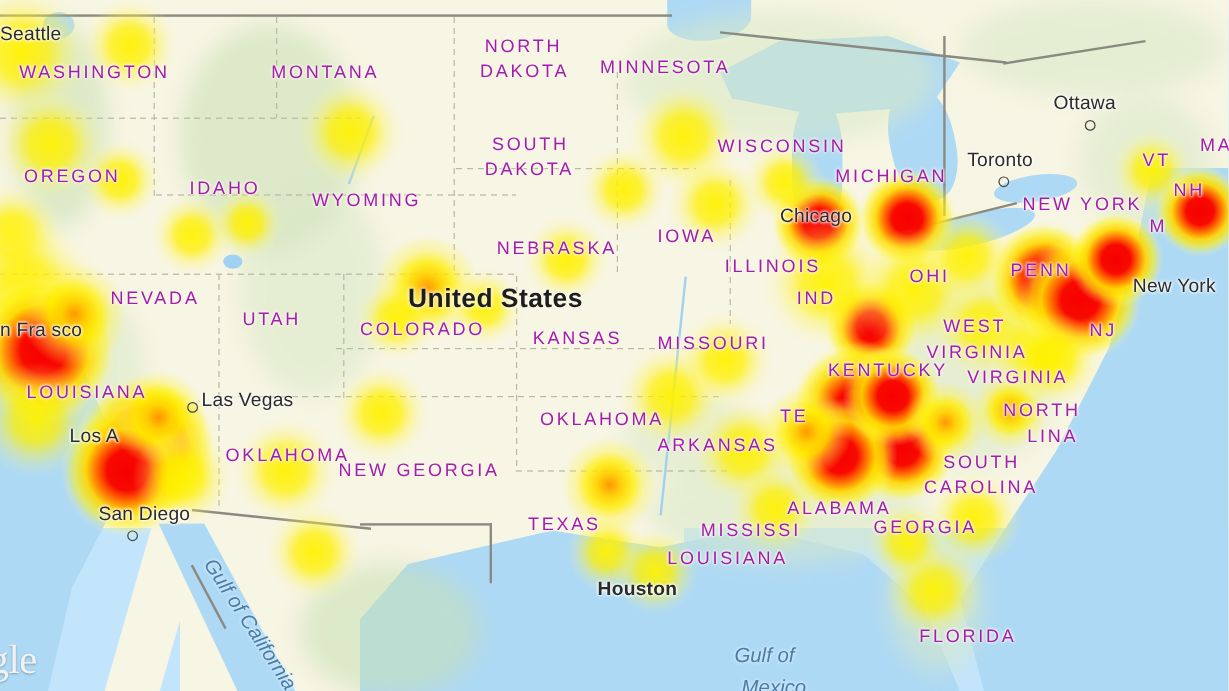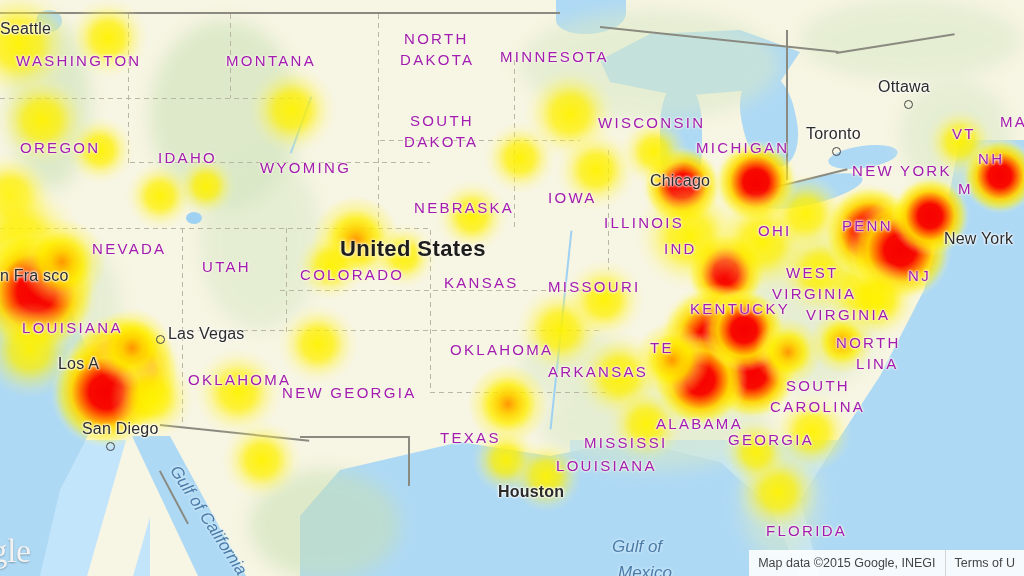--- a/index.html
+++ b/index.html
@@ -292,19 +292,14 @@
       <div class="citydot" style="left: 106px; top: 442px;"></div>
       <div class="lbl city" style="left: 498px; top: 483px; font-weight: bold;">Houston</div>
       <div class="lbl country" style="left: 340px; top: 236px;">United States</div>
       <div class="lbl sea" style="left: 182px; top: 462px; transform: rotate(57deg); transform-origin: left top;">Gulf of California</div>
       <div class="lbl sea" style="left: 612px; top: 537px;">Gulf of</div>
       <div class="lbl sea" style="left: 618px; top: 563px;">Mexico</div>
     </div>
 
   <div id="glogo">ogle</div>
 
-  <div id="attrib">
-    <div class="attrbox">Map data ©2015 Google, INEGI</div>
-    <div class="sep"></div>
-    <div class="attrbox">Terms of U</div>
-  </div>
 
 </div>
 
 </body></html>

